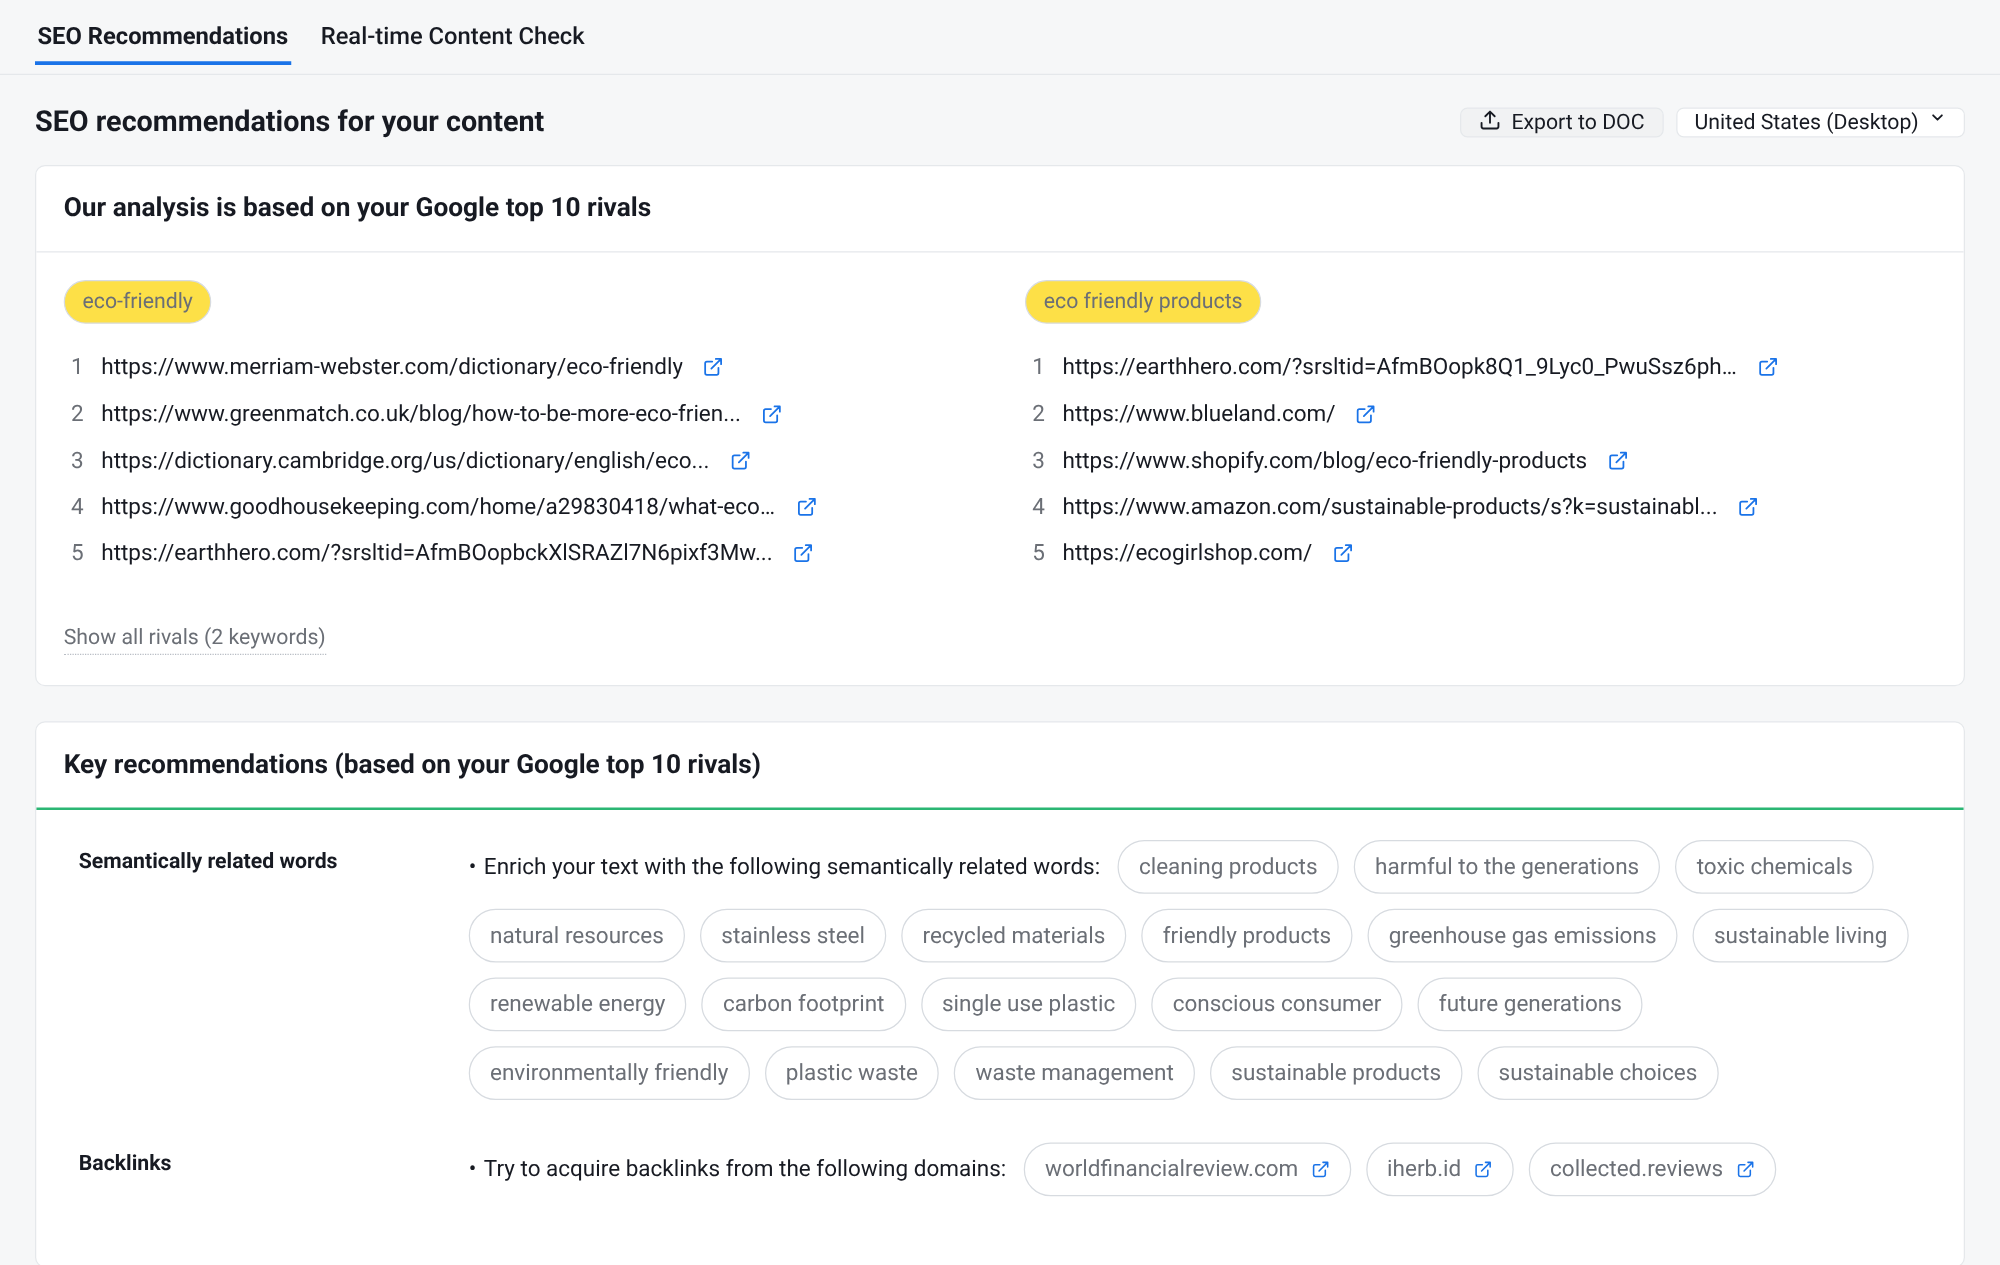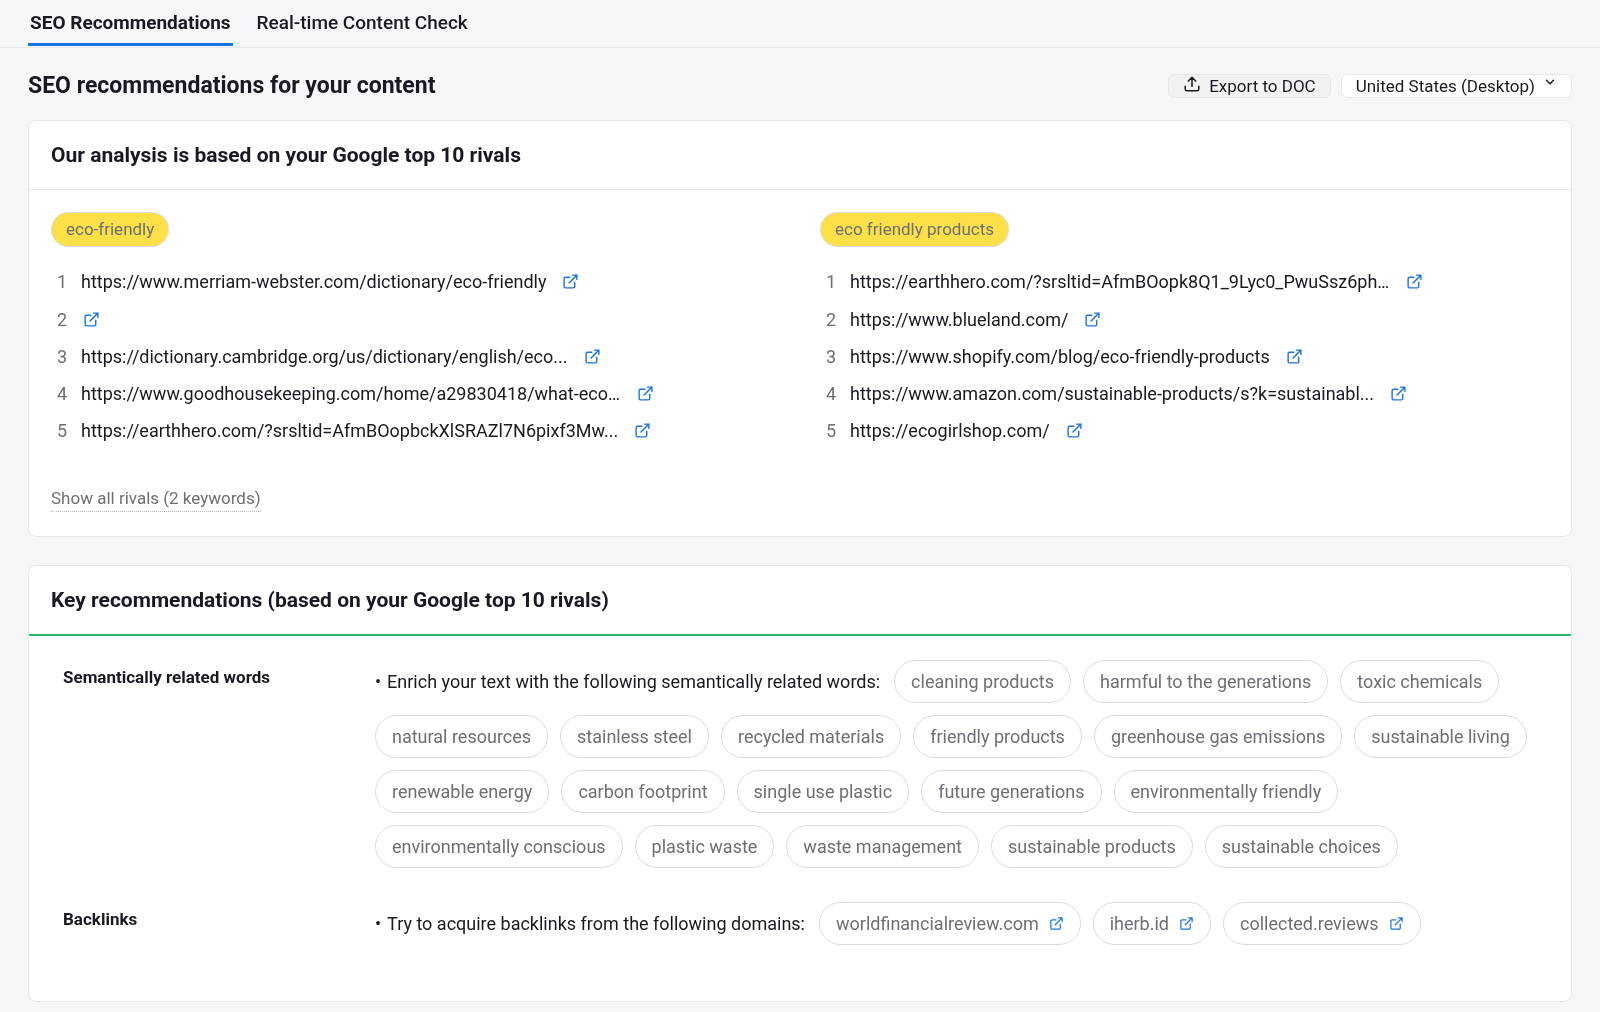--- a/index.html
+++ b/index.html
@@ -9,21 +9,21 @@
     background: #f6f7f8;
     font-family: -apple-system, BlinkMacSystemFont, 'Segoe UI', Roboto, Arial, sans-serif;
     color: #171a22;
     font-size: 16px;
     line-height: 1.4;
   }
   .page { width: 1600px; margin: 0 auto; min-height: 1012px; }
   .tabs {
     display: flex; align-items: center;
     padding: 0 28px;
-    height: 48px;
+    height: 60px;
     border-bottom: 1px solid #e5e8eb;
   }
   .tab {
     font-size: 19px;
     color: #171a22;
     margin-right: 22px;
     padding: 8px 2px;
     cursor: pointer;
     font-weight: 500;
     position: relative;
@@ -167,20 +167,21 @@
               <span class="rival-num">1</span>
               <span class="rival-url">https://www.merriam-webster.com/dictionary/eco-friendly</span>
               <span class="ext-link">
                 <svg>
                   <use href="#i-ext"></use>
                 </svg>
               </span>
             </li>
             <li class="rival-item">
               <span class="rival-num">2</span>
+              <span class="rival-url">https://www.greenmatch.co.uk/blog/how-to-be-more-eco-frien...</span>
               <span class="ext-link">
                 <svg>
                   <use href="#i-ext"></use>
                 </svg>
               </span>
             </li>
             <li class="rival-item">
               <span class="rival-num">3</span>
               <span class="rival-url">https://dictionary.cambridge.org/us/dictionary/english/eco...</span>
               <span class="ext-link">
@@ -300,27 +301,27 @@
               <span class="tag">
                 <span>renewable energy</span>
               </span>
               <span class="tag">
                 <span>carbon footprint</span>
               </span>
               <span class="tag">
                 <span>single use plastic</span>
               </span>
               <span class="tag">
+                <span>conscious consumer</span>
+              </span>
+              <span class="tag">
                 <span>future generations</span>
               </span>
               <span class="tag">
                 <span>environmentally friendly</span>
-              </span>
-              <span class="tag">
-                <span>environmentally conscious</span>
               </span>
               <span class="tag">
                 <span>plastic waste</span>
               </span>
               <span class="tag">
                 <span>waste management</span>
               </span>
               <span class="tag">
                 <span>sustainable products</span>
               </span>

